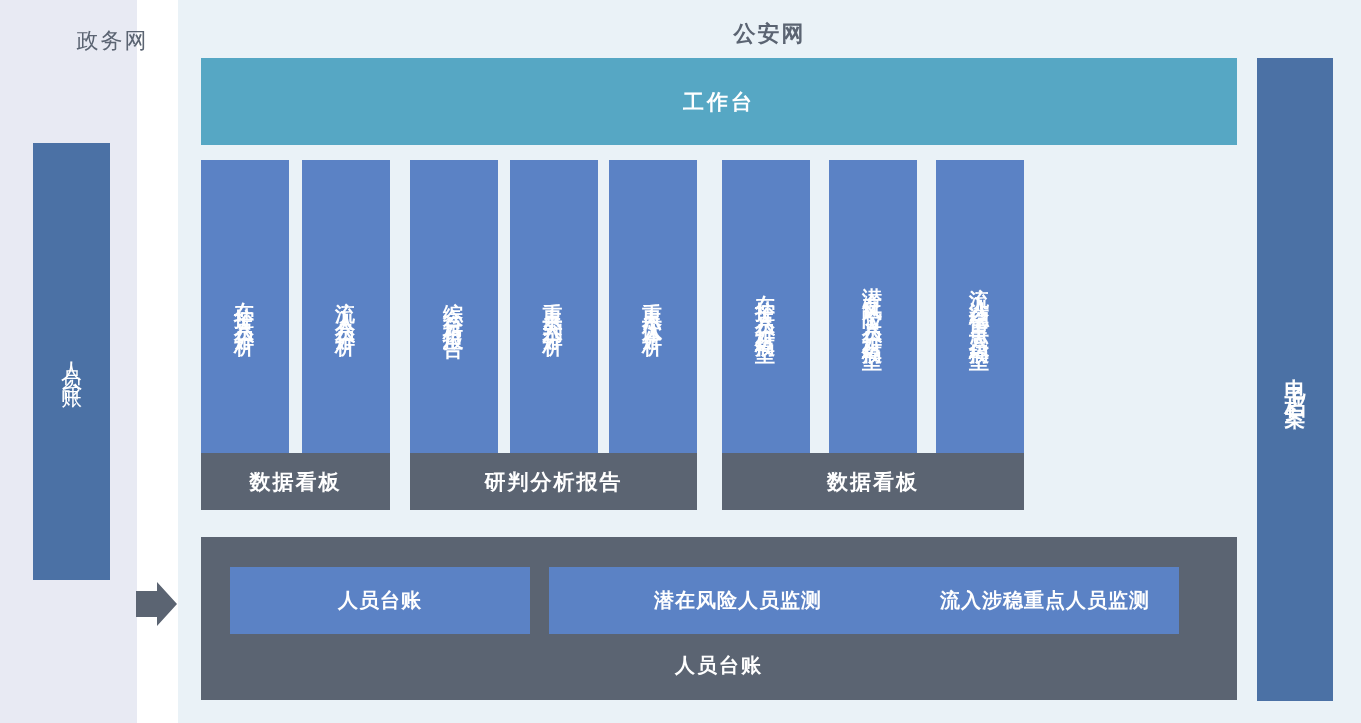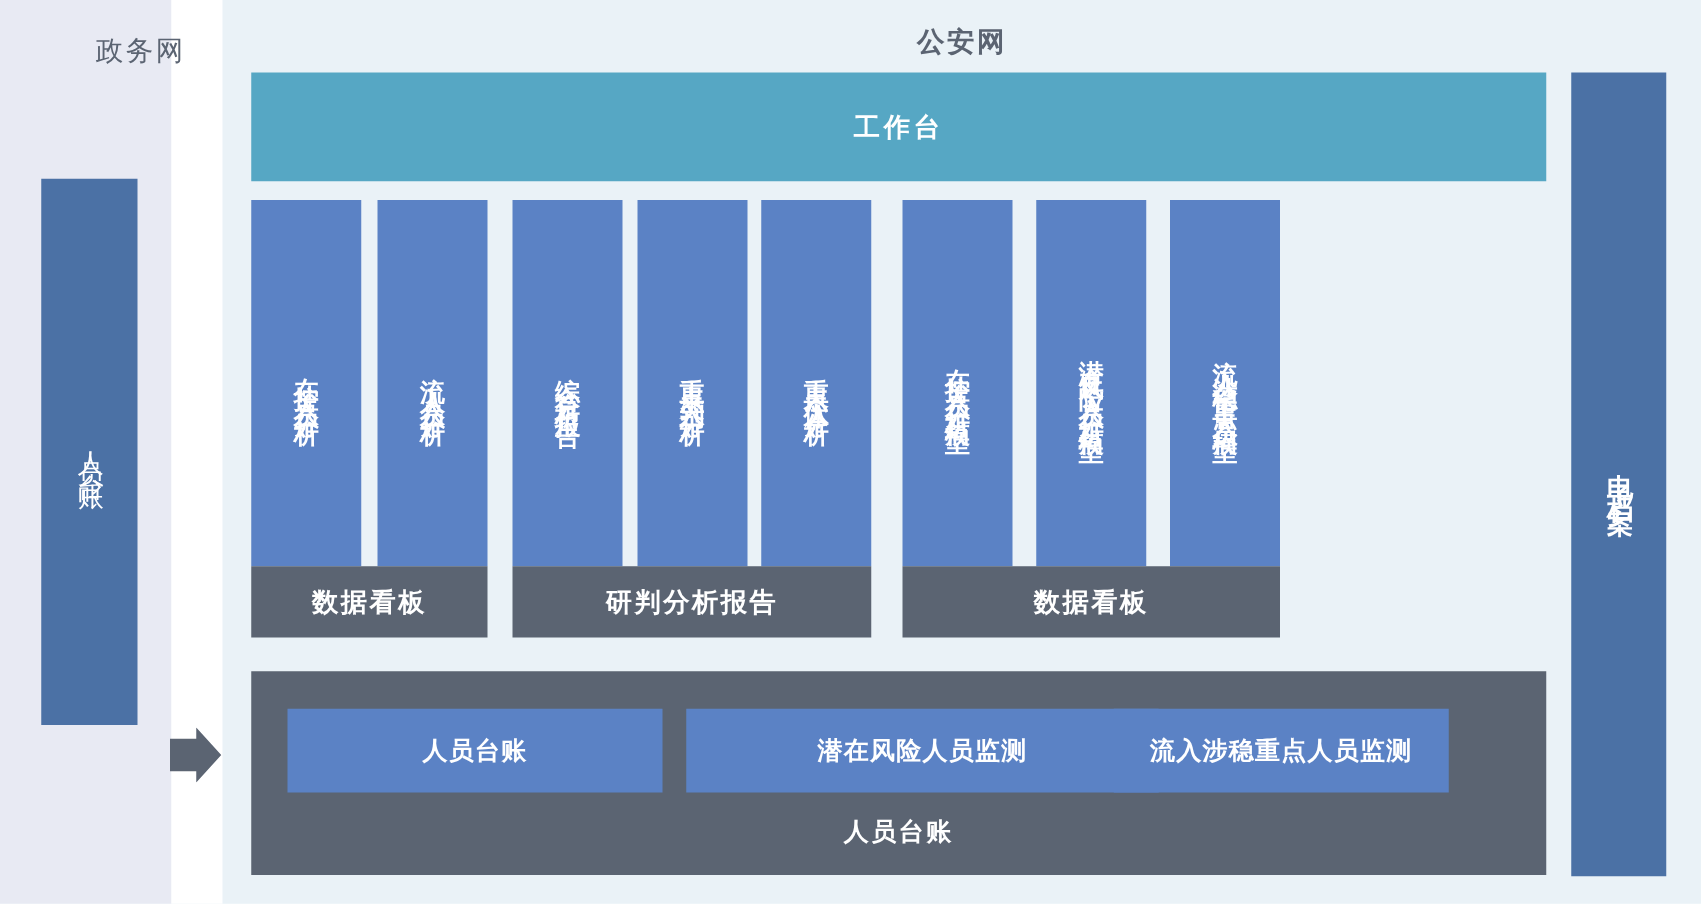--- a/index.html
+++ b/index.html
@@ -36,21 +36,21 @@
     writing-mode:vertical-rl;text-orientation:upright;font-size:20px;letter-spacing:7px;}
   .g3 .vbar{width:89px;}
   .group-footer{height:57px;background:var(--dark-slate,#5b6472);color:#fff;
     display:flex;align-items:center;justify-content:center;font-size:21px;letter-spacing:2px;}
   
   .bottom-box{position:absolute;left:23px;top:537px;width:1036px;height:163px;background:var(--dark-slate,#5b6472);}
   .bottom-btn{position:absolute;top:30px;height:67px;background:var(--bar-blue,#5b82c5);color:#fff;
     display:flex;align-items:center;justify-content:center;font-size:20px;letter-spacing:1px;}
   .btn1{left:29px;width:300px;}
   .btn2{left:348px;width:378px;}
-  .btn3{left:690px;width:268px;}
+  .btn3{left:710px;width:268px;}
   .bottom-label{position:absolute;bottom:21px;left:0;width:100%;text-align:center;
     color:#fff;font-size:20px;letter-spacing:2px;}
   
   .right-bar{position:absolute;left:1079px;top:58px;width:76px;height:643px;}
 </style>
 </head>
 <body>
 
 <div class="left-panel">
   <div class="gov-label">政务网</div>

